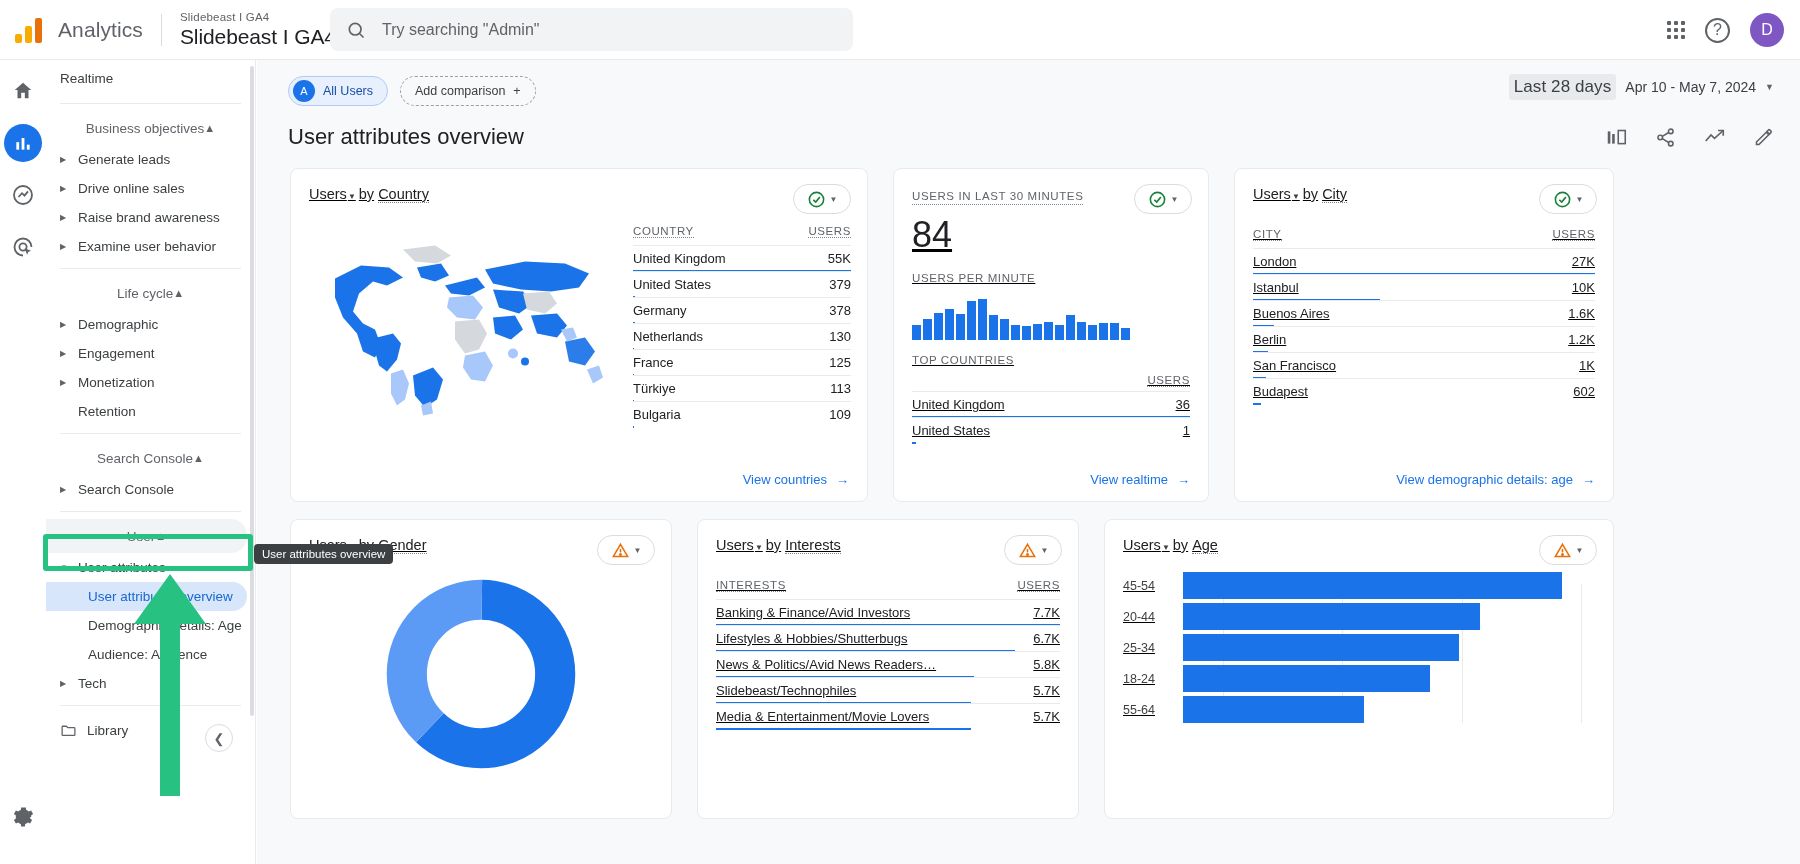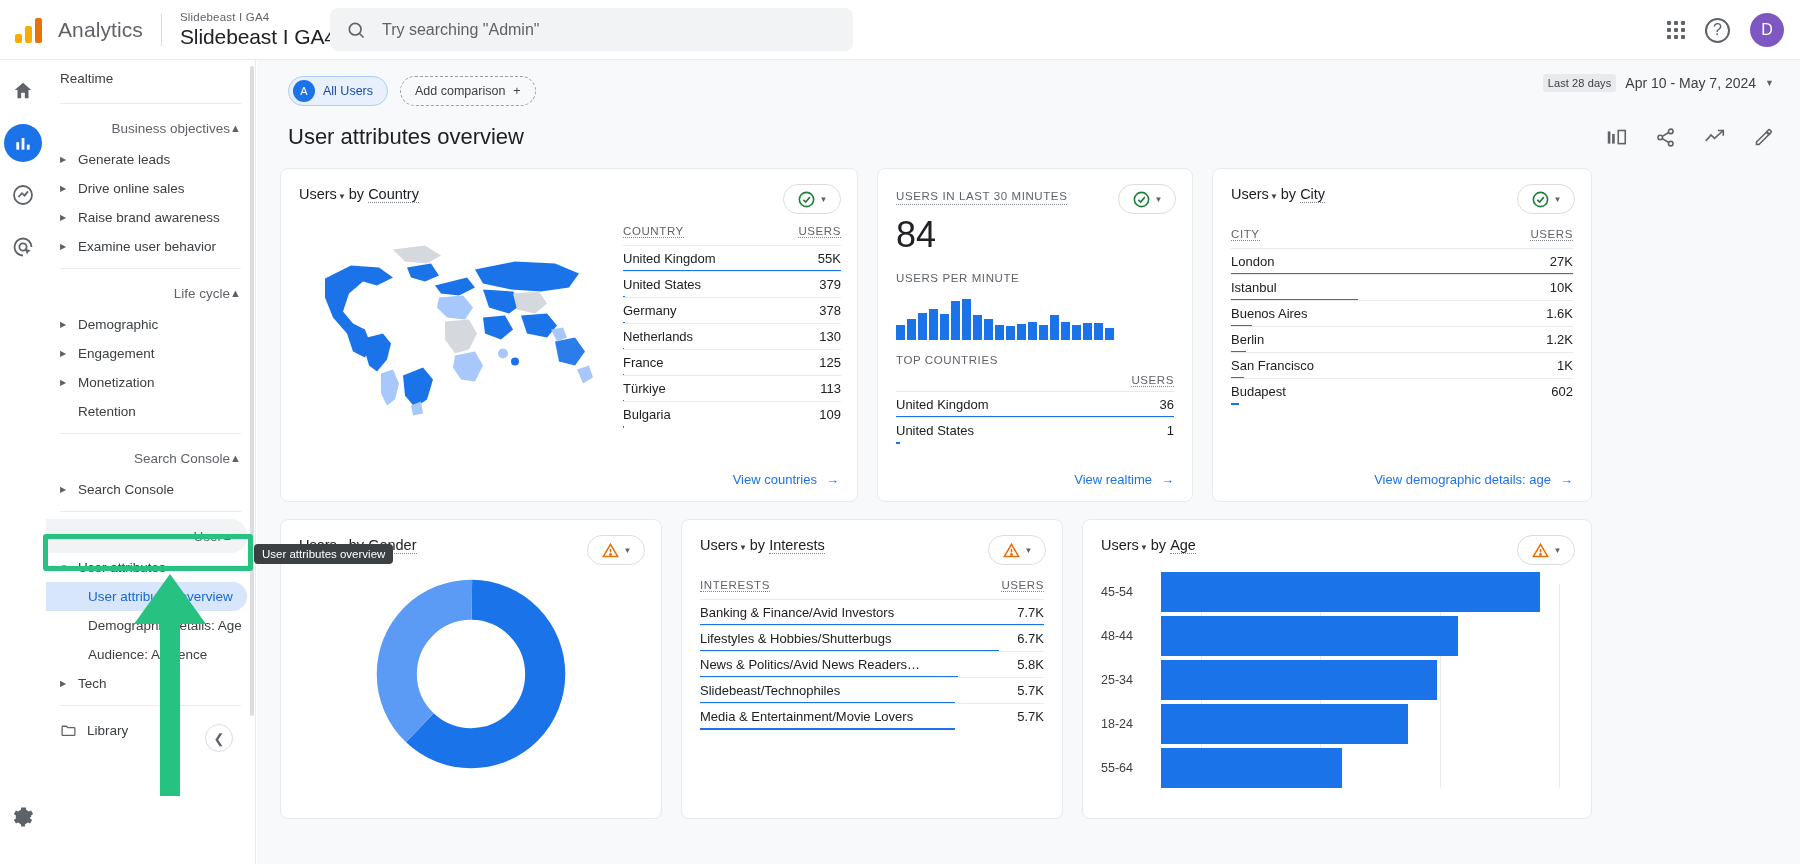--- a/index.html
+++ b/index.html
@@ -67,21 +67,21 @@
   
   .sidebar {
     position: absolute; left: 46px; top: 60px; width: 210px; height: 804px;
     background: #fff; border-right: 1px solid #e8eaed; overflow: hidden; z-index: 25;
   }
   .nav-item {
     height: 29px; display: flex; align-items: center; font-size: 13.5px;
     color: #3c4043; padding-left: 14px; cursor: pointer; position: relative;
   }
   .nav-group {
-    height: 34px; display: flex; align-items: center; justify-content: flex-end;
+    height: 34px; display: flex; align-items: center; justify-content: center;
     font-size: 13.5px; color: #5f6368; padding: 0 14px; cursor: pointer;
   }
   .sep { height: 1px; background: #e8eaed; margin: 7px 14px; }
   .caret-r { margin-right: 10px; font-size: 8px; color: #5f6368; width: 8px; }
   .caret-d { margin-right: 10px; font-size: 8px; color: #5f6368; width: 8px; }
   .chev { font-size: 11px; color: #5f6368; }
   .sub { padding-left: 42px !important; }
   .sub-sel {
     background: #d7e6fb; color: #1967d2; border-radius: 0 16px 16px 0;
     margin-right: 8px; font-weight: 400;
@@ -122,36 +122,36 @@
   .chip-add {
     height: 30px; display: flex; align-items: center; gap: 8px; margin-left: 12px;
     border: 1px dashed #9aa0a6; border-radius: 16px; padding: 0 14px;
     font-size: 12.5px; color: #3c4043; cursor: pointer;
   }
   .daterange {
     position: absolute; right: 26px; top: 14px; display: flex; align-items: center;
     gap: 9px; cursor: pointer;
   }
   .dr-badge {
-    background: #e8eaed; border-radius: 3px; font-size: 11px; color: #3c4043;
+    background: #e8eaed; border-radius: 3px; font-size: 17px; color: #3c4043;
     padding: 3px 5px; letter-spacing: .1px;
   }
   .dr-text { font-size: 14px; color: #3c4043; }
   .dr-caret { font-size: 9px; color: #5f6368; }
 
   .titlerow {
     display: flex; align-items: center; justify-content: space-between;
     padding: 8px 26px 0 31px; height: 50px;
   }
   .page-title { font-size: 22px; color: #202124; font-weight: 400; }
   .title-icons { display: flex; align-items: center; gap: 27px; color: #5f6368; }
   .ticon { cursor: pointer; display: flex; align-items: center; }
 
   
-  .cards { padding: 10px 20px 0 23px; display: flex; gap: 19px; }
+  .cards { padding: 10px 20px 0 33px; display: flex; gap: 25px; text-decoration: underline; }
   .card {
     background: #fff; border: 1px solid #e8eaed; border-radius: 8px;
     position: relative; padding: 17px 18px 0 18px;
   }
   .card-title { font-size: 14.5px; color: #202124; display: flex; align-items: baseline; }
   .metric-link { cursor: pointer; }
   .dim-link { border-bottom: 1px dotted #80868b; cursor: pointer; margin-left: 4px; }
   .tri { font-size: 8px; margin: 0 3px 0 1px; color: #3c4043; }
   .status-pill {
     position: absolute; right: 16px; top: 15px; height: 30px; width: 58px;
@@ -185,21 +185,21 @@
   .rt-big { font-size: 36px; color: #202124; margin: 9px 0 16px; font-weight: 400; }
   .rt-sub { font-size: 11.5px; color: #5f6368; letter-spacing: .6px; }
   .spark { display: flex; align-items: flex-end; gap: 2px; height: 46px; margin: 10px 0 14px; }
   .spark i { width: 9px; background: #1a73e8; display: block; }
 
   
   .donut-wrap { display: flex; align-items: center; justify-content: center; padding-top: 22px; }
 
   
   .agechart { position: relative; padding-top: 18px; }
-  .agerow { display: flex; align-items: center; height: 40px; margin-bottom: 4px; }
+  .agerow { display: flex; align-items: center; height: 27px; margin-bottom: 4px; }
   .agelbl { width: 60px; font-size: 12.5px; color: #3c4043; text-align: left; }
   .agebar-area { position: relative; flex: 1; height: 100%; }
   .agebar { height: 100%; background: #1a73e8; }
   .gridline { position: absolute; top: 0; bottom: 0; width: 1px; background: #e8eaed; }
 
   
   .anno-box {
     position: absolute; left: 43px; top: 534px; width: 210px; height: 37px;
     border: 5px solid #27c281; border-radius: 3px; z-index: 70; pointer-events: none;
   }
@@ -728,21 +728,21 @@
             <i class="gridline" style="left:66%"></i>
               <i class="gridline" style="left:99%"></i>
           </div>
           <div class="agerow">
             <span class="agelbl">45-54</span>
             <span class="agebar-area">
                 <i class="agebar" style="display:block;width:92%"></i>
               </span>
           </div>
           <div class="agerow">
-            <span class="agelbl">48-44</span>
+            <span class="agelbl">20-44</span>
             <span class="agebar-area">
                 <i class="agebar" style="display:block;width:72%"></i>
               </span>
           </div>
           <div class="agerow">
             <span class="agelbl">25-34</span>
             <span class="agebar-area">
                 <i class="agebar" style="display:block;width:67%"></i>
               </span>
           </div>

